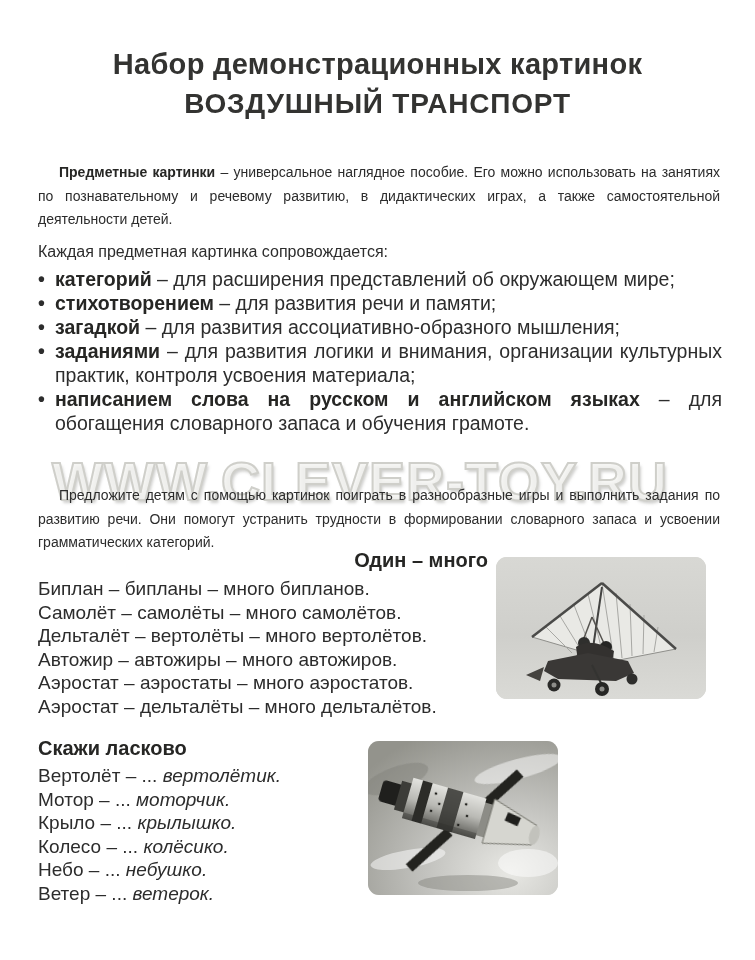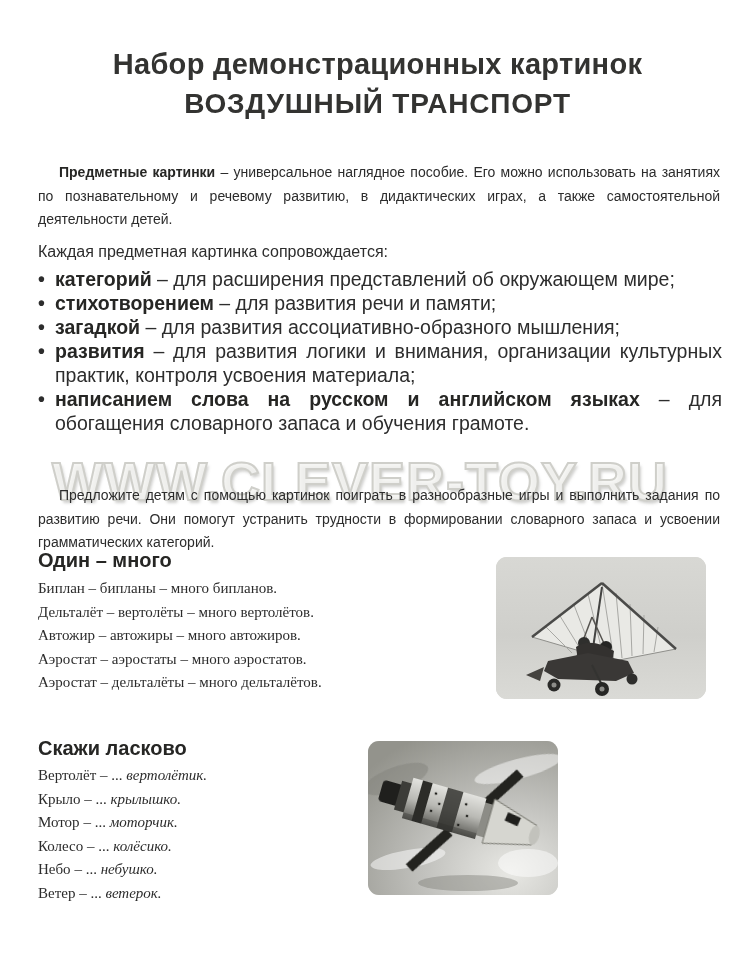--- a/index.html
+++ b/index.html
@@ -22,24 +22,24 @@
   .para2 { top:470px; left:38px; width:682px; text-indent:21px; z-index:2; }
   .watermark {
     top:450px; left:52px; width:700px; z-index:1;
     font-size:54px; font-weight:700; letter-spacing:1px; line-height:62px;
     color:rgba(244,244,242,0.85);
     -webkit-text-stroke:2px #cfcfca;
     text-shadow:2px 3px 3px rgba(120,120,115,0.35);
     white-space:nowrap; user-select:none;
   }
   .section-heading { font-size:20px; font-weight:700; color:#262624; line-height:24px; z-index:2; }
-  .one-many-heading { top:548px; left:38px; width:440px; }
+  .one-many-heading { top:548px; left:48px; width:440px;text-align:right; }
   .one-many-list { top:577px; left:38px; width:452px; }
   .plain-list { list-style:none; margin:0; padding:0; z-index:2; }
-  .plain-list li { font-size:15px; line-height:23.5px; color:#2c2c2c;font-family:Liberation Serif, serif; }
+  .plain-list li { font-size:19px; line-height:23.5px; color:#2c2c2c; }
   .say-heading { top:736px; left:38px; width:320px; }
   .say-list { top:764px; left:38px; width:324px; }
   .say-list em { font-style:italic; }
   .photo { border-radius:11px; overflow:hidden; background:#d5d5d1; z-index:2; }
   .photo svg { display:block; }
   .photo-trike { top:557px; left:496px; width:210px; height:142px; }
   .photo-spacecraft { top:741px; left:368px; width:190px; height:154px; }
 </style>
 </head>
 <body>
@@ -52,31 +52,32 @@
   </div>
 
   <p class="abs body-text para1"><span class="b">Предметные картинки</span><span> – универсальное наглядное пособие. Его можно использовать на занятиях по познавательному и речевому развитию, в дидактических играх, а также самостоятельной деятельности детей.</span></p>
 
   <div class="abs accomp-heading">Каждая предметная картинка сопровождается:</div>
 
   <ul class="abs bullets">
     <li><span class="bullet-marker">•</span><span class="b">категорий</span><span> – для расширения представлений об окружающем мире;</span></li>
     <li><span class="bullet-marker">•</span><span class="b">стихотворением</span><span> – для развития речи и памяти;</span></li>
     <li><span class="bullet-marker">•</span><span class="b">загадкой</span><span> – для развития ассоциативно-образного мышления;</span></li>
-    <li><span class="bullet-marker">•</span><span class="b">развития</span><span> – для развития логики и внимания, организации культурных практик, контроля усвоения материала;</span></li>
+    <li><span class="bullet-marker">•</span><span class="b">заданиями</span><span> – для развития логики и внимания, организации культурных практик, контроля усвоения материала;</span></li>
     <li><span class="bullet-marker">•</span><span class="b">написанием слова на русском и английском языках</span><span> – для обогащения словарного запаса и обучения грамоте.</span></li>
   </ul>
 
   <div class="abs watermark">WWW.CLEVER-TOY.RU</div>
 
   <p class="abs body-text para2">Предложите детям с помощью картинок поиграть в разнообразные игры и выполнить задания по развитию речи. Они помогут устранить трудности в формировании словарного запаса и усвоении грамматических категорий.</p>
 
   <div class="abs section-heading one-many-heading">Один – много</div>
   <ul class="abs plain-list one-many-list">
     <li>Биплан – бипланы – много бипланов.</li>
+    <li>Самолёт – самолёты – много самолётов.</li>
     <li>Дельталёт – вертолёты – много вертолётов.</li>
     <li>Автожир – автожиры – много автожиров.</li>
     <li>Аэростат – аэростаты – много аэростатов.</li>
     <li>Аэростат – дельталёты – много дельталётов.</li>
   </ul>
 
   <div class="abs photo photo-trike">
     <svg width="210" height="142" viewBox="0 0 210 142">
       <defs>
         <linearGradient id="sky1" x1="0" y1="0" x2="0" y2="1">
@@ -113,22 +114,22 @@
       <circle cx="58" cy="128" r="2.5" fill="#8d8d89"></circle>
       <circle cx="106" cy="132" r="7" fill="#262624"></circle>
       <circle cx="106" cy="132" r="2.5" fill="#8d8d89"></circle>
       <circle cx="136" cy="122" r="5.5" fill="#2e2e2c"></circle>
     </svg>
   </div>
 
   <div class="abs section-heading say-heading">Скажи ласково</div>
   <ul class="abs plain-list say-list">
     <li><span>Вертолёт</span><span> – ... </span><em>вертолётик.</em></li>
+    <li><span>Мотор</span><span> – ... </span><em>моторчик.</em></li>
     <li><span>Крыло</span><span> – ... </span><em>крылышко.</em></li>
-    <li><span>Мотор</span><span> – ... </span><em>моторчик.</em></li>
     <li><span>Колесо</span><span> – ... </span><em>колёсико.</em></li>
     <li><span>Небо</span><span> – ... </span><em>небушко.</em></li>
     <li><span>Ветер</span><span> – ... </span><em>ветерок.</em></li>
   </ul>
 
   <div class="abs photo photo-spacecraft">
     <svg width="190" height="154" viewBox="0 0 190 154">
       <defs>
         <radialGradient id="cl1" cx="0.75" cy="0.85" r="1">
           <stop offset="0" stop-color="#e8e8e4"></stop>

